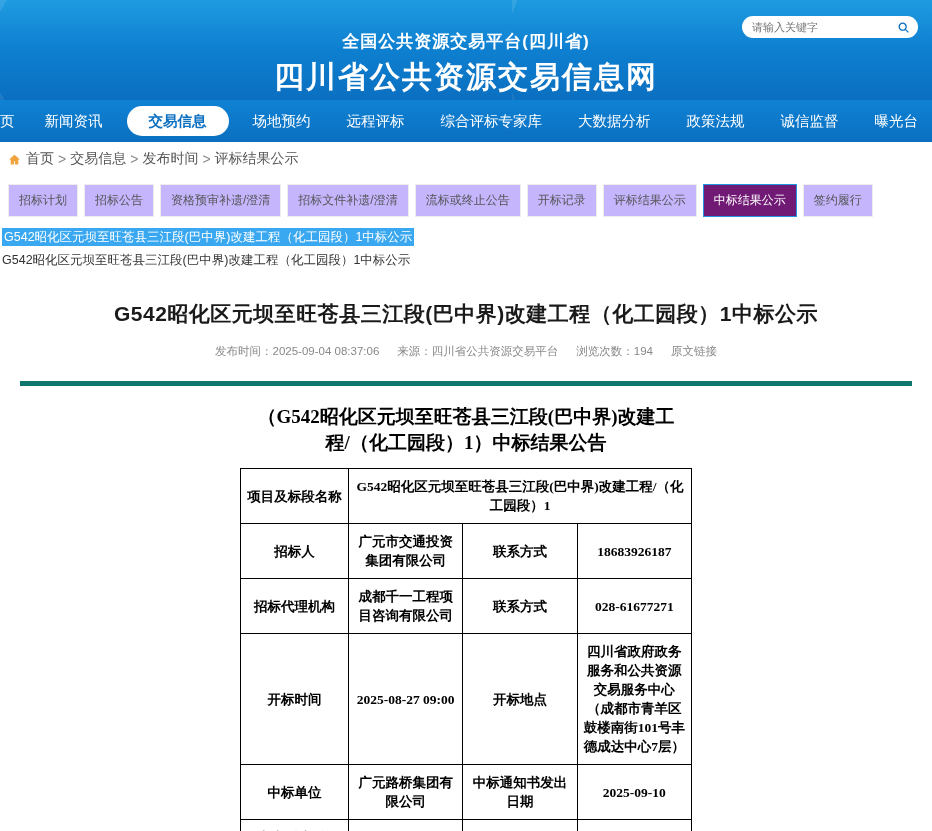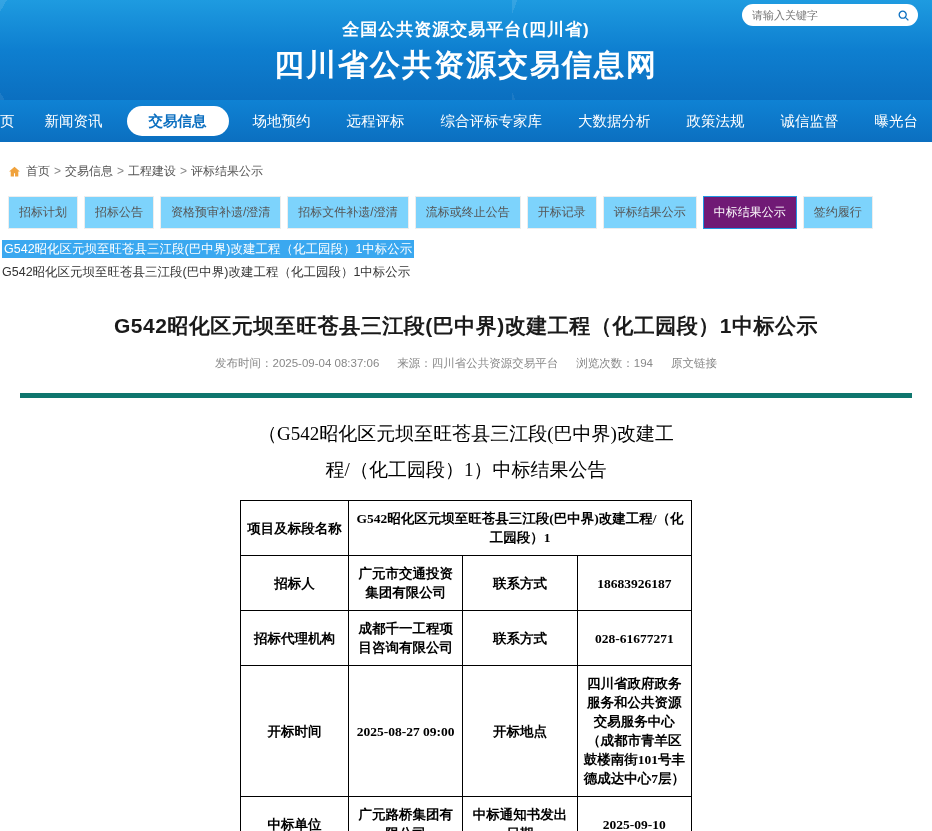--- a/index.html
+++ b/index.html
@@ -32,39 +32,39 @@
     right: 0; top: 0; bottom: 0;
     width: 420px;
     background:
       linear-gradient(110deg, rgba(255,255,255,0.10) 0 5px, transparent 5px 46px),
       linear-gradient(70deg, rgba(255,255,255,0.07) 0 3px, transparent 3px 30px);
   }
   .header-inner {
     position: relative;
     z-index: 3;
     text-align: center;
-    padding-top: 18px;
+    padding-top: 30px;
   }
   .header-sub {
     color: #ffffff;
     font-size: 17px;
     font-weight: bold;
     letter-spacing: 1px;
     margin-bottom: 4px;
   }
   .header-main {
     color: #ffffff;
     font-size: 30px;
     font-weight: bold;
     letter-spacing: 2px;
   }
   .search-box {
     position: absolute;
     right: 14px;
-    top: 4px;
+    top: 16px;
     width: 176px;
     height: 22px;
     background: #ffffff;
     border-radius: 11px;
     z-index: 5;
     display: flex;
     align-items: center;
     padding: 0 8px;
   }
   .search-box input {
@@ -106,39 +106,38 @@
     line-height: 30px;
     margin: 0 6px;
     font-weight: bold;
     padding: 0 22px;
   }
   
   .breadcrumb {
     height: 34px;
     display: flex;
     align-items: center;
-    font-size: 12px;
+    font-size: 14px;
     color: #555;
     padding-left: 8px;
     background: #fff;
-    margin-top: 12px;
   }
   .breadcrumb a { color: #555; text-decoration: none; }
   .home-icon { width: 13px; height: 13px; margin-right: 5px; }
   .bc-sep { margin: 0 4px; color: #888; }
   
   .tabs {
     display: flex;
     gap: 6px;
     padding: 8px 8px 10px 8px;
     background: #fff;
     flex-wrap: nowrap;
   }
   .tab {
-    background: #7dd3fc;
+    background: #c4b5fd;
     color: #555;
     font-size: 12px;
     padding: 7px 10px;
     white-space: nowrap;
     cursor: pointer;
     border: 1px solid #ededed;
   }
   .tab.active {
     background: #701a75;
     color: #ffffff;
@@ -187,23 +186,23 @@
   }
   .article-meta .link { color: #888; text-decoration: none; }
   
   .notice {
     padding-top: 18px;
     text-align: center;
     font-family: "Liberation Serif", serif;
   }
   .notice-title {
     font-size: 19px;
-    font-weight: normal;
+    font-weight: bold;
     color: #000;
-    line-height: 36px;
+    line-height: 26px;
     width: 430px;
     margin: 0 auto 12px auto;
   }
   table.info {
     border-collapse: collapse;
     margin: 0 auto;
     width: 452px;
     font-family: "Liberation Serif", serif;
     table-layout: fixed;
   }
@@ -254,21 +253,21 @@
 </div>
 
 <div class="breadcrumb">
   <svg class="home-icon" viewBox="0 0 24 24" fill="#f0a23c">
     <path d="M12 3L2 12h3v9h6v-6h2v6h6v-9h3z"></path>
   </svg>
   <a href="#">首页</a>
   <span class="bc-sep">&gt;</span>
   <a href="#">交易信息</a>
   <span class="bc-sep">&gt;</span>
-  <a href="#">工程建设</a>
+  <a href="#">发布时间</a>
   <span class="bc-sep">&gt;</span>
   <a href="#">评标结果公示</a>
 </div>
 
 <div class="tabs">
   <div class="tab">招标计划</div>
   <div class="tab">招标公告</div>
   <div class="tab">资格预审补遗/澄清</div>
   <div class="tab">招标文件补遗/澄清</div>
   <div class="tab">流标或终止公告</div>

